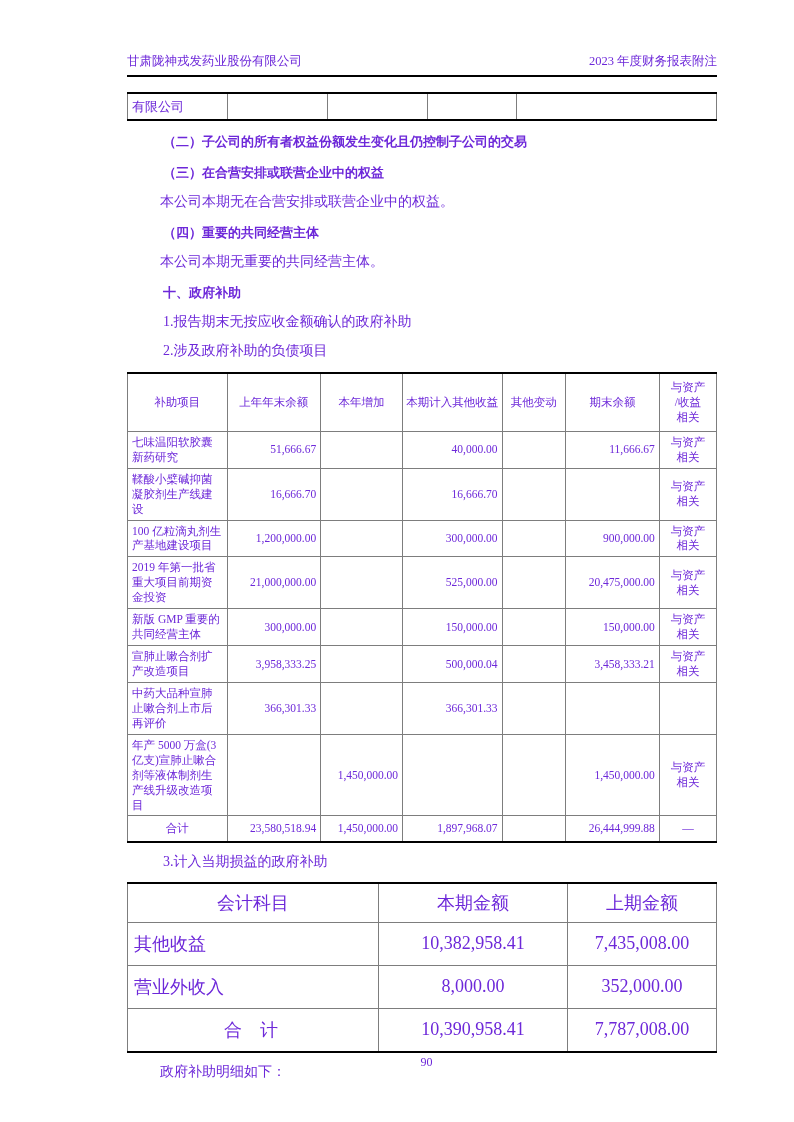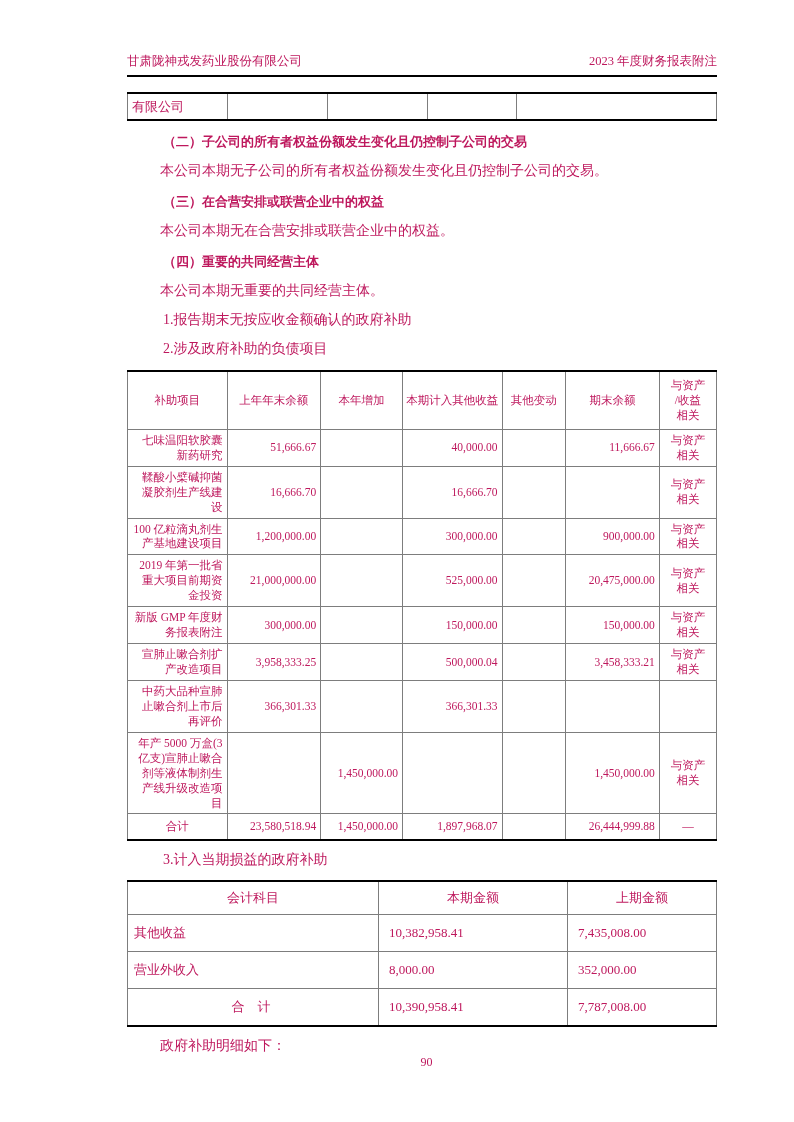--- a/index.html
+++ b/index.html
@@ -3,21 +3,21 @@
 <meta charset="utf-8">
 <style>
   * { box-sizing: border-box; }
   html, body { margin: 0; padding: 0; background: #ffffff; }
   .page {
     position: relative;
     width: 794px;
     height: 1122px;
     margin: 0 auto;
     background: #ffffff;
-    color: #be185d;
+    color: #6d28d9;
     font-family: "Liberation Serif", "DejaVu Serif", serif;
     padding: 52px 77px 0 127px;
     overflow: hidden;
   }
   .page-header {
     display: flex;
     justify-content: space-between;
     align-items: flex-end;
     font-size: 12.5px;
     line-height: 18px;
@@ -58,35 +58,35 @@
   }
 
   .subsidy-table { margin-top: 11px; font-size: 11.5px; line-height: 1.3; }
   .subsidy-table th {
     font-weight: normal;
     text-align: center;
     padding: 6px 3px;
     height: 58px;
   }
   .subsidy-table td { padding: 3px 4px; }
-  .subsidy-table td:nth-child(1) { text-align: right; }
+  .subsidy-table td:nth-child(1) { text-align: left; }
   .subsidy-table td:nth-child(2),
   .subsidy-table td:nth-child(3),
   .subsidy-table td:nth-child(4),
   .subsidy-table td:nth-child(5),
   .subsidy-table td:nth-child(6) { text-align: right; }
   .subsidy-table td:nth-child(7) { text-align: center; }
   .subsidy-table tr.total-row td { height: 26px; }
   .subsidy-table tr.total-row td:first-child { text-align: center; }
 
-  .pl-table { margin-top: 10px; font-size: 13px; }
+  .pl-table { margin-top: 10px; font-size: 18px; }
   .pl-table th { font-weight: normal; text-align: center; padding: 7px 4px; }
   .pl-table td { padding: 9px 10px; margin-left: 48px; }
   .pl-table td:nth-child(1) { text-align: left; padding-left: 6px; }
-  .pl-table td:nth-child(2), .pl-table td:nth-child(3) { text-align: left; }
+  .pl-table td:nth-child(2), .pl-table td:nth-child(3) { text-align: center; }
   .pl-table tr.total-row td:first-child { text-align: center; }
 
   .page-footer {
     position: absolute;
     left: 127px;
     right: 68px;
     bottom: 52px;
     text-align: center;
     font-size: 12px;
   }
@@ -114,28 +114,28 @@
           <td>有限公司</td>
           <td></td>
           <td></td>
           <td></td>
           <td></td>
         </tr>
       </tbody>
   </table>
 
   <div class="sec-heading">（二）子公司的所有者权益份额发生变化且仍控制子公司的交易</div>
-  <div class="sec-body">本公司本期无子公司的所有者权益份额发生变化且仍控制子公司的交易。</div>
 
   <div class="sec-heading">（三）在合营安排或联营企业中的权益</div>
   <div class="sec-body">本公司本期无在合营安排或联营企业中的权益。</div>
 
   <div class="sec-heading">（四）重要的共同经营主体</div>
   <div class="sec-body">本公司本期无重要的共同经营主体。</div>
 
+  <div class="sec-heading">十、政府补助</div>
   <div class="list-item">1.报告期末无按应收金额确认的政府补助</div>
   <div class="list-item">2.涉及政府补助的负债项目</div>
 
   <table class="doc-table subsidy-table">
     <colgroup>
       <col style="width:16.9%">
         <col style="width:15.9%">
         <col style="width:13.9%">
         <col style="width:16.9%">
         <col style="width:10.8%">
@@ -190,21 +190,21 @@
           <td>2019 年第一批省重大项目前期资金投资</td>
           <td>21,000,000.00</td>
           <td></td>
           <td>525,000.00</td>
           <td></td>
           <td>20,475,000.00</td>
           <td>与资产
 相关</td>
         </tr>
         <tr>
-          <td>新版 GMP 年度财务报表附注</td>
+          <td>新版 GMP 重要的共同经营主体</td>
           <td>300,000.00</td>
           <td></td>
           <td>150,000.00</td>
           <td></td>
           <td>150,000.00</td>
           <td>与资产
 相关</td>
         </tr>
         <tr>
           <td>宣肺止嗽合剂扩产改造项目</td>

